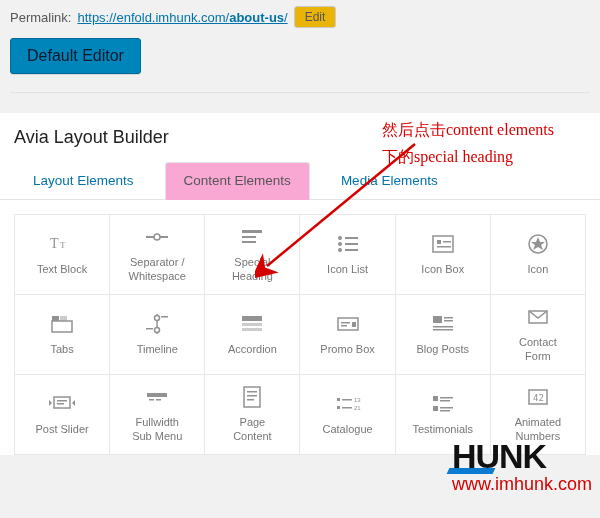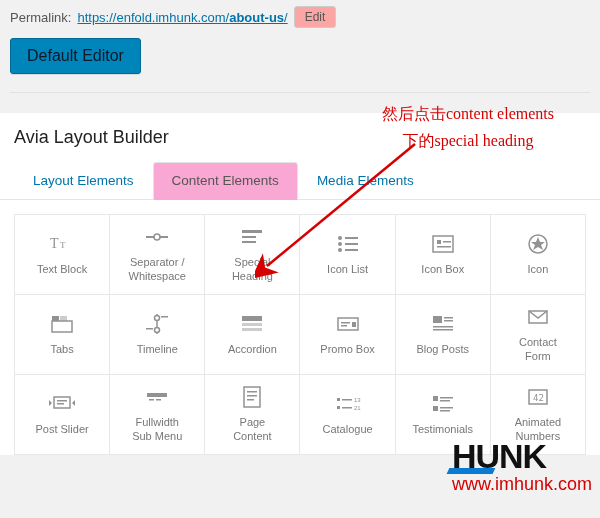--- a/index.html
+++ b/index.html
@@ -18,21 +18,21 @@
     display: flex;
     align-items: center;
     gap: 6px;
     font-size: 13px;
   }
   .permalink-row .plabel { color: #555; }
   .permalink-row a { color: #0073aa; text-decoration: underline; }
   .permalink-row a .slug { font-weight: 700; }
   .edit-btn {
     border: 1px solid #ccc;
-    background: #fca5a5;
+    background: #eab308;
     padding: 3px 10px;
     border-radius: 3px;
     font-size: 12px;
     cursor: pointer;
     color: #555;
   }
   .default-editor-row { padding: 0 10px 18px 10px; }
   .default-editor-btn {
     background: #0085ba;
     color: #0f172a;
@@ -53,21 +53,21 @@
   .panel-title {
     font-size: 18px;
     font-weight: 400;
     padding: 4px 14px 14px 14px;
     color: #222;
   }
   .tabs {
     display: flex;
     padding: 0 14px;
     border-bottom: 1px solid #e4e4e4;
-    gap: 0;
+    gap: 12px;
   }
   .tab {
     padding: 10px 18px 12px 18px;
     font-size: 13.5px;
     color: #0073aa;
     cursor: pointer;
     border: 1px solid transparent;
     border-bottom: none;
     margin-bottom: -1px;
     background: transparent;
@@ -111,27 +111,26 @@
   .el .lab {
     font-size: 11px;
     color: #777;
     text-align: center;
     line-height: 1.2;
     white-space: pre-line;
   }
   .annotation {
     position: absolute;
     left: 382px;
-    top: 100px;
+    top: 116px;
     color: #d70000;
     font-size: 16px;
     font-family: "SimSun","Songti SC",serif;
     line-height: 1.7;
     pointer-events: none;
-    text-align: center;
   }
   .arrow-svg {
     position: absolute;
     left: 255px;
     top: 138px;
     pointer-events: none;
   }
   .watermark {
     position: absolute;
     right: 8px;

